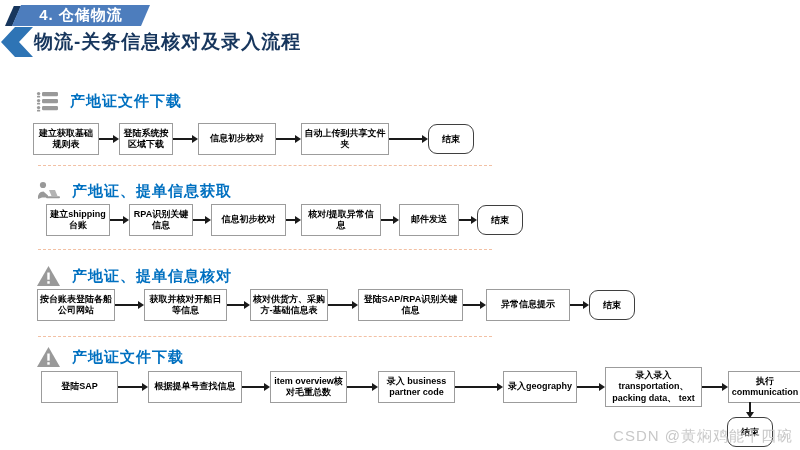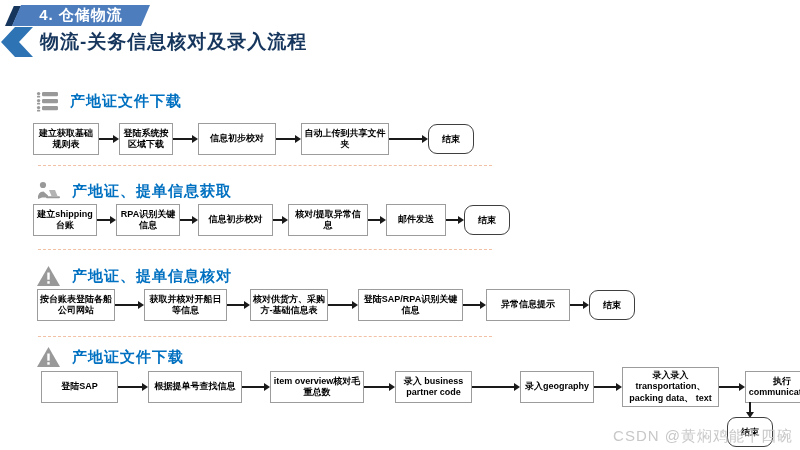--- a/index.html
+++ b/index.html
@@ -16,21 +16,21 @@
   .tab{
     position:absolute;left:12px;top:5px;width:138px;height:21px;
     background:var(--tab-blue);
     clip-path:polygon(9px 0,100% 0,calc(100% - 9px) 100%,0 100%);
     display:flex;align-items:center;justify-content:center;
   }
   .tab-label{color:#fff;font-size:15px;font-weight:bold;letter-spacing:1px;}
   
   .title-row{position:absolute;left:0;top:26px;display:flex;align-items:center;}
   .chevron{flex-shrink:0;}
-  .page-title{font-size:19px;font-weight:bold;color:var(--navy);margin-left:6px;letter-spacing:1px;}
+  .page-title{font-size:19px;font-weight:bold;color:var(--navy);margin-left:0;letter-spacing:1px;}
   
   .sec-head{position:absolute;left:36px;display:flex;align-items:center;gap:11px;height:26px;}
   .sec-icon{display:inline-flex;color:var(--icon-gray);}
   .sec-title{font-size:15px;font-weight:bold;color:var(--section-blue);letter-spacing:1px;}
   
   .flow-row{position:absolute;display:flex;align-items:center;}
   .step{
     background:#fff;border:1.2px solid var(--box-border);box-sizing:border-box;
     min-height:32px;padding:2px 2px;flex-shrink:0;
     display:flex;align-items:center;justify-content:center;text-align:center;
@@ -107,21 +107,21 @@
         <span class="sec-icon">
           <svg width="25" height="20" viewBox="0 0 25 20" fill="currentColor">
             <circle cx="7" cy="4" r="3.1"></circle>
             <path d="M2,18 Q1.4,10.5 7.5,10.5 L12,14.5 L12,16.5 L6,16.5 Z"></path>
             <path d="M13,9 L19,9 L21.5,15 L15.5,15 Z" opacity="0.75"></path>
             <rect x="10" y="15.2" width="14" height="2" rx="1"></rect>
           </svg>
         </span>
         <span class="sec-title">产地证、提单信息获取</span>
       </div>
-      <div class="flow-row" style="top: 204px; left: 33px;">
+      <div class="flow-row" style="top: 204px; left: 46px;">
         <div class="step" style="width: 64px;">建立shipping台账</div>
         <div class="arrow" style="width: 14px;"></div>
         <div class="step" style="width: 64px;">RPA识别关键信息</div>
         <div class="arrow" style="width: 13px;"></div>
         <div class="step" style="width: 75px;">信息初步校对</div>
         <div class="arrow" style="width: 10px;"></div>
         <div class="step" style="width: 80px;">核对/提取异常信息</div>
         <div class="arrow" style="width: 13px;"></div>
         <div class="step" style="width: 60px;">邮件发送</div>
         <div class="arrow" style="width: 13px;"></div>
@@ -158,21 +158,21 @@
             <rect x="11.3" y="16.2" width="2.4" height="2.5" fill="#fff"></rect>
           </svg>
         </span>
         <span class="sec-title">产地证文件下载</span>
       </div>
       <div class="flow-row" style="top: 367px; left: 41px;">
         <div class="step" style="width: 77px;">登陆SAP</div>
         <div class="arrow" style="width: 25px;"></div>
         <div class="step" style="width: 94px;">根据提单号查找信息</div>
         <div class="arrow" style="width: 23px;"></div>
-        <div class="step" style="width: 94px;">item overview核对毛重总数</div>
+        <div class="step" style="width: 77px;">item overview核对毛重总数</div>
         <div class="arrow" style="width: 26px;"></div>
         <div class="step" style="width: 77px;">录入 business
 partner code</div>
         <div class="arrow" style="width: 43px;"></div>
         <div class="step" style="width: 74px;">录入geography</div>
         <div class="arrow" style="width: 23px;"></div>
         <div class="step" style="width: 97px;">录入录入
 transportation、
 packing data、 text</div>
         <div class="arrow" style="width: 21px;"></div>

